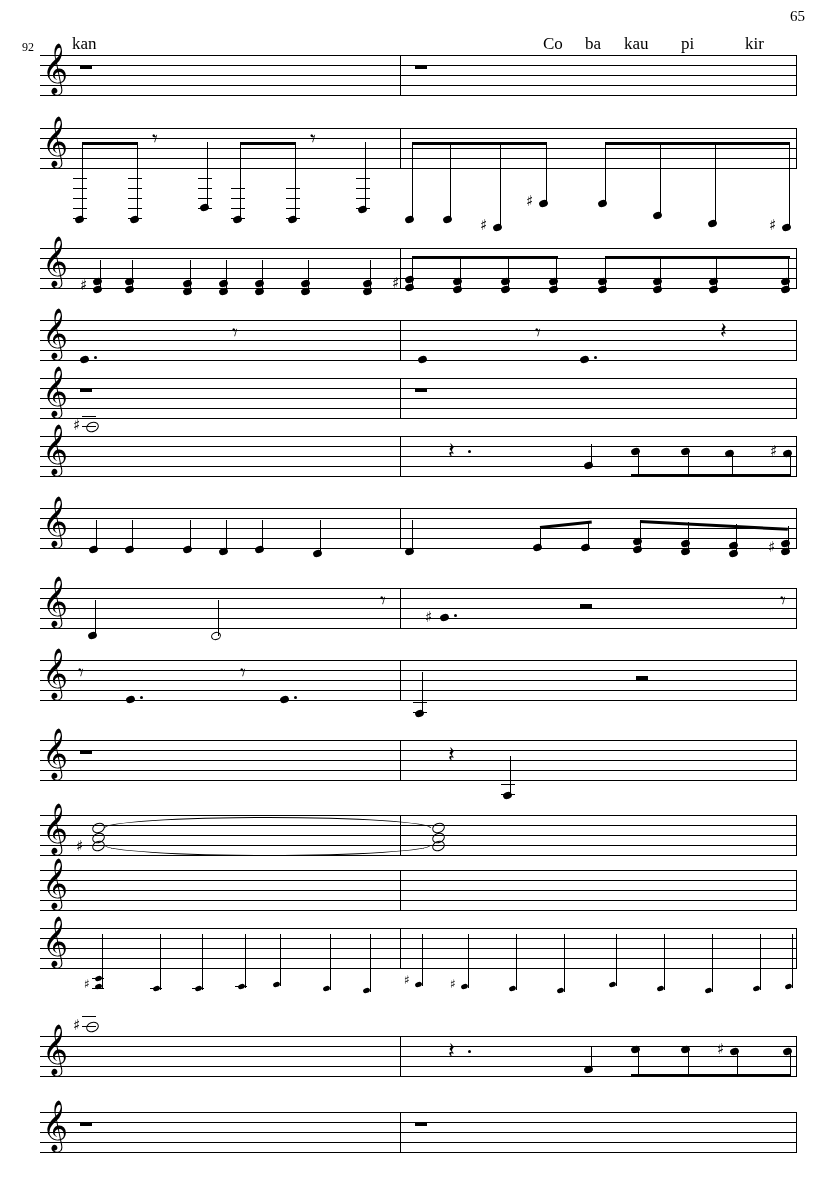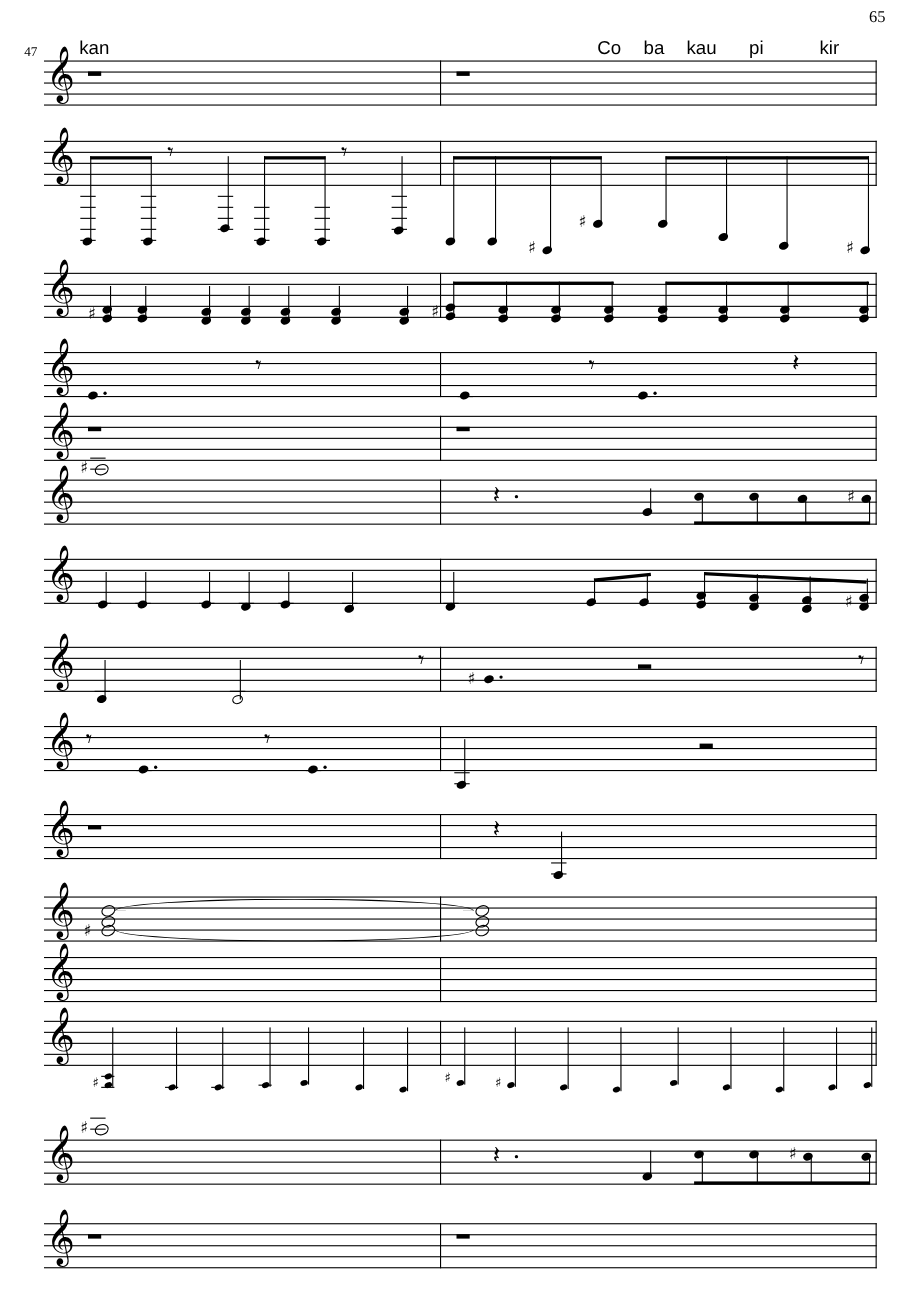--- a/index.html
+++ b/index.html
@@ -20,21 +20,21 @@
   .measure-number{
     position:absolute;left:22px;top:40px;
     font-size:12px;
   }
 
   
   .lyrics{
     position:absolute;top:34px;left:0;width:835px;height:20px;
   }
   .lyric{
-    position:absolute;font-size:17px;font-family:Liberation Sans, sans-serif;
+    position:absolute;font-size:17px;font-family:Liberation Serif, serif;
     white-space:nowrap;
   }
 
   
   .staff{
     position:absolute;left:40px;width:757px;height:41px;
   }
   .staff .line{
     position:absolute;left:0;width:100%;height:1px;background:#000;
   }
@@ -92,21 +92,21 @@
     border:1px solid #000;border-top:none;
     border-radius:50%/0 0 100% 100%;
   }
 </style>
 </head>
 <body>
 
 <div class="page">
 
   <div class="page-number">65</div>
-  <div class="measure-number">47</div>
+  <div class="measure-number">92</div>
 
   <div class="lyrics">
     <span class="lyric" style="left:72px;">kan</span>
     <span class="lyric" style="left:543px;">Co</span>
     <span class="lyric" style="left:585px;">ba</span>
     <span class="lyric" style="left:624px;">kau</span>
     <span class="lyric" style="left:681px;">pi</span>
     <span class="lyric" style="left:745px;">kir</span>
   </div>
 

